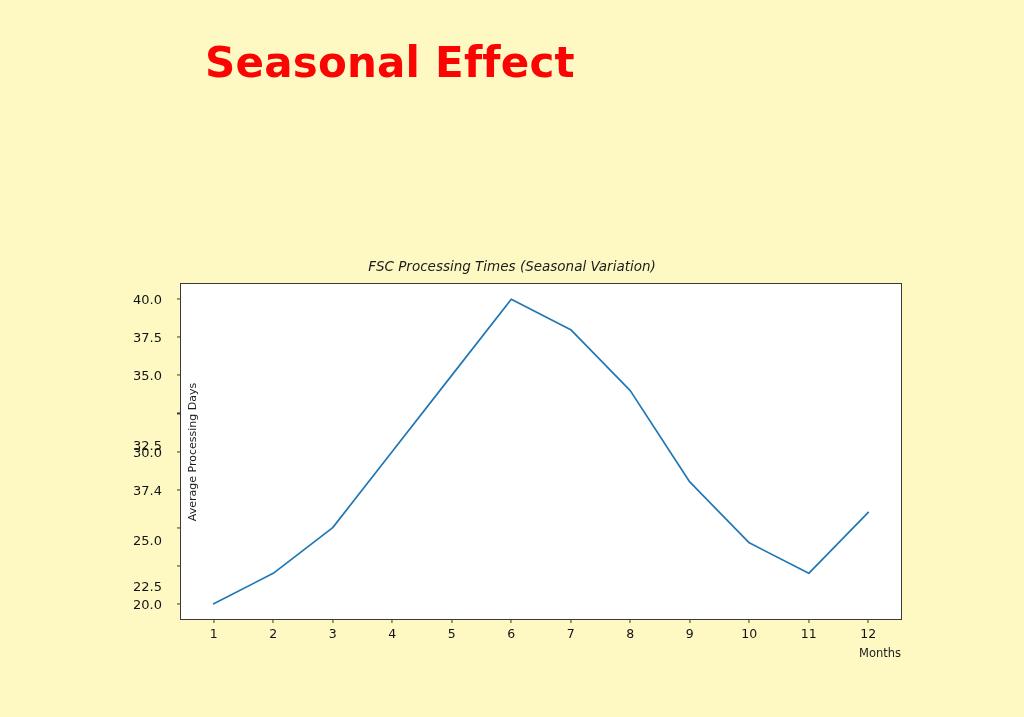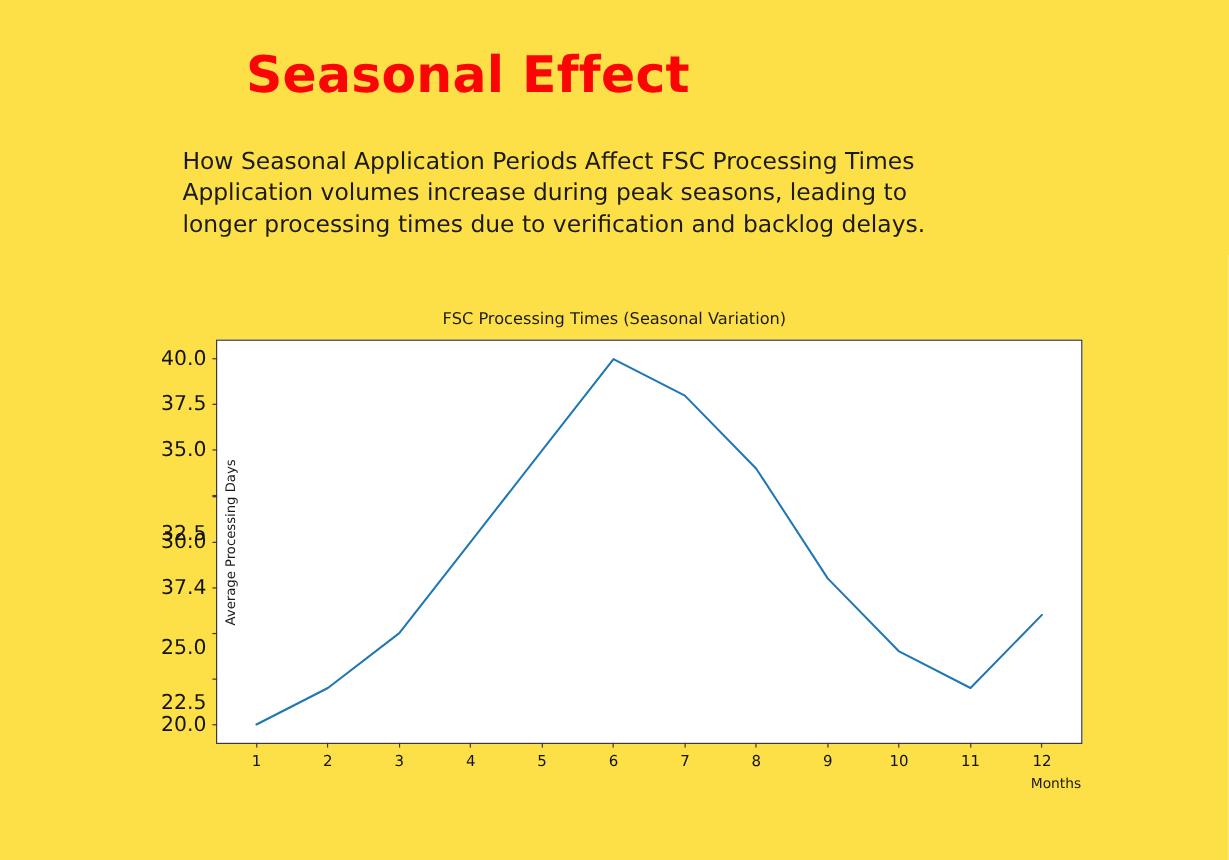--- a/index.html
+++ b/index.html
@@ -11,21 +11,21 @@
     height: 717px;
     background: #ffffff;
     font-family: "DejaVu Sans", sans-serif;
     overflow: hidden;
     position: relative;
   }
 
   #slide {
     position: absolute;
     inset: 0;
-    background: #fde047;
+    background: #fef9c3;
   }
 
   
   #slide-title {
     position: absolute;
     left: 205px;
     top: 38px;
     font-size: 42px;
     font-weight: bold;
     color: #fb0404;
@@ -61,20 +61,21 @@
 
   #chart-title {
     position: absolute;
     left: 0;
     top: 0;
     width: 816px;
     text-align: center;
     font-size: 13.5px;
     color: #1b1b1b;
     font-family: "DejaVu Sans", sans-serif;
+    font-style: italic;
   }
 
   
   #axes {
     position: absolute;
     left: 76px;      
     top: 25px;       
     width: 722px;    
     height: 337px;   
     border: 1.1px solid #3a3a3a;
@@ -100,22 +101,22 @@
     transform-origin: center center;
     font-size: 11px;
     color: #1b1b1b;
     white-space: nowrap;
     font-family: "DejaVu Sans", sans-serif;
   }
   .ytick {
     position: absolute;
     right: 100%;
     transform: translateY(-50%);
-    padding-right: 9px;
-    font-size: 17px;
+    padding-right: 19px;
+    font-size: 13px;
     color: #131313;
     white-space: nowrap;
     font-family: "DejaVu Sans", sans-serif;
   }
   .ytick-mark {
     position: absolute;
     right: 100%;
     width: 4px;
     height: 1.1px;
     background: #3a3a3a;
@@ -153,25 +154,20 @@
     transform: translateX(-50%);
   }
 </style>
 </head>
 <body>
 
 <div id="slide">
 
   <div id="slide-title">Seasonal Effect</div>
 
-  <div id="slide-body">
-    <span class="line">How Seasonal Application Periods Affect FSC Processing Times</span>
-    <span class="line">Application volumes increase during peak seasons, leading to</span>
-    <span class="line">longer processing times due to verification and backlog delays.</span>
-  </div>
 
   <div id="figure">
 
     <div id="chart-title">FSC Processing Times (Seasonal Variation)</div>
 
     <div id="axes">
 
       <div id="ylabel">Average Processing Days</div>
 
       <div id="ytick-container">

